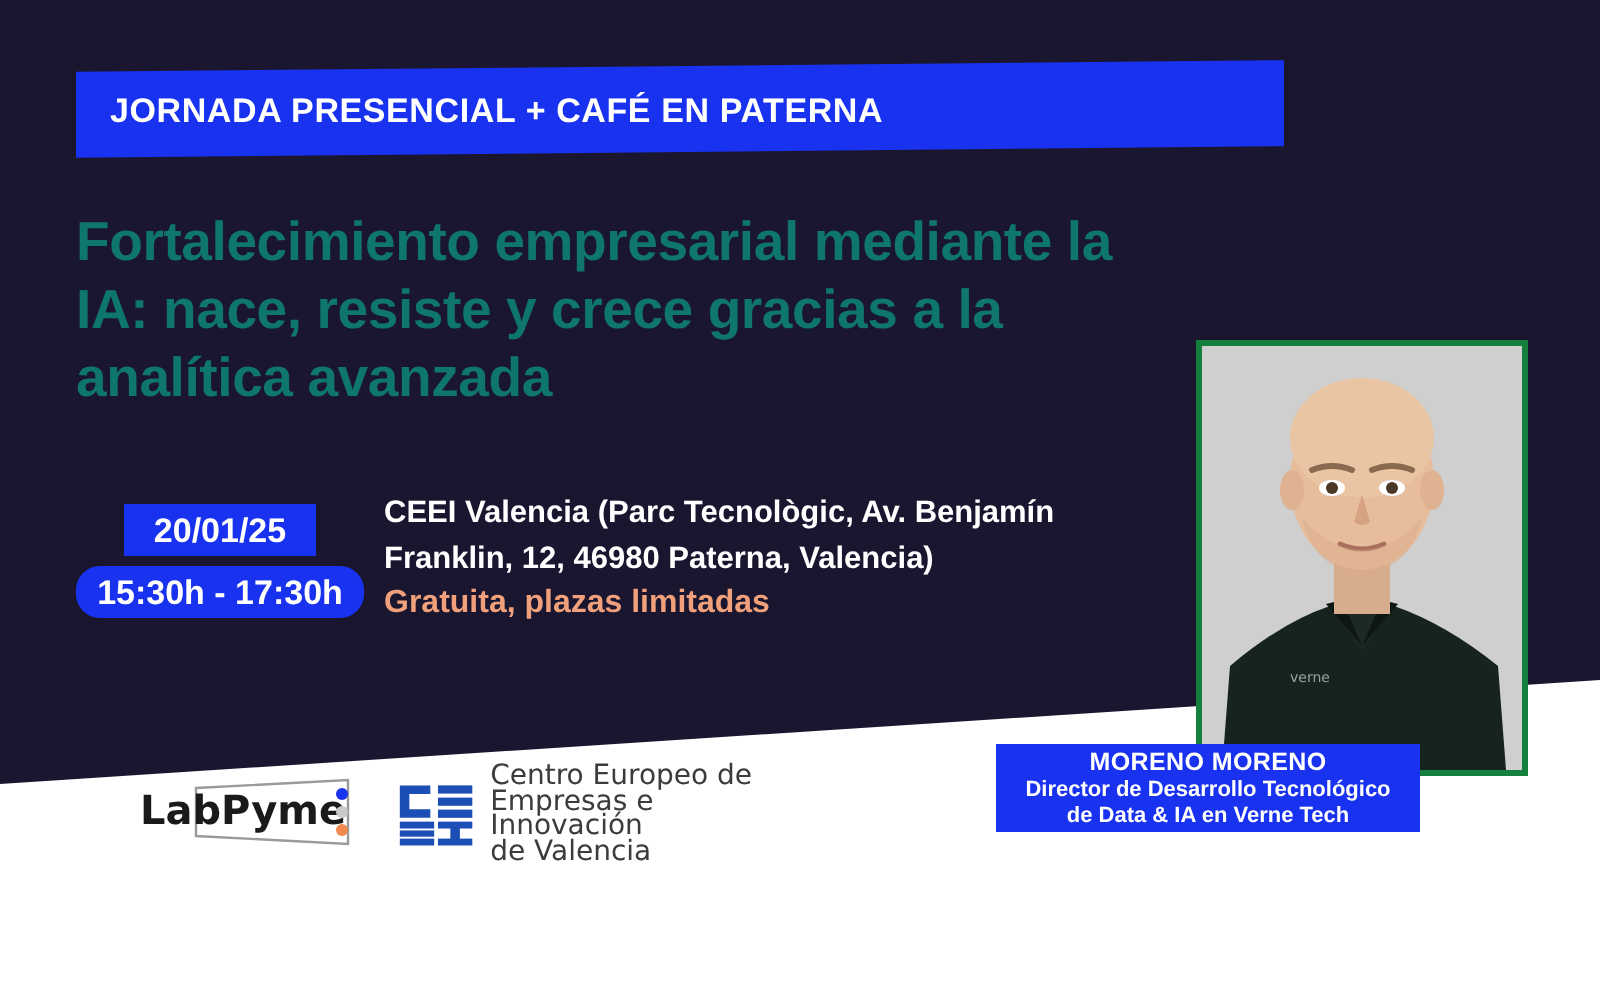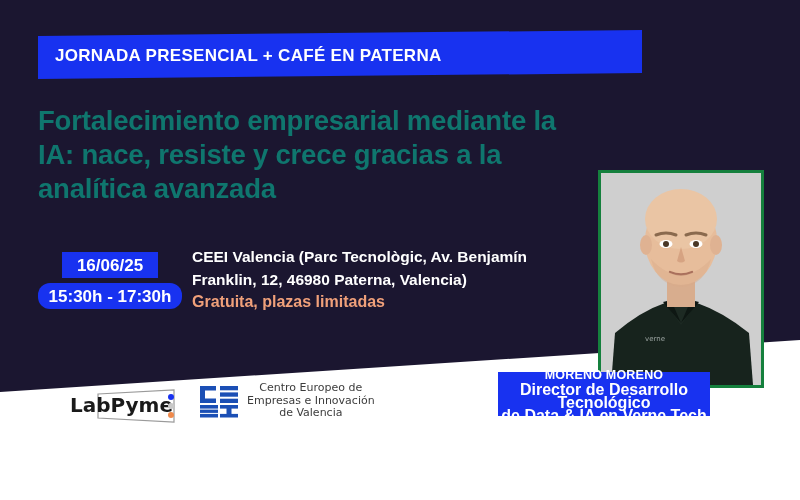--- a/index.html
+++ b/index.html
@@ -65,47 +65,47 @@
   .photo-svg{display:block;width:100%;height:100%;}
 
   
   .speaker-caption{
     position:absolute;left:498px;top:372px;width:212px;height:44px;
     background:#1832F0;color:#ffffff;text-align:center;
     display:flex;flex-direction:column;align-items:center;justify-content:center;
     padding-top:1px;box-sizing:border-box;
   }
   .speaker-name{font-weight:bold;font-size:12.5px;line-height:15px;letter-spacing:0.2px;}
-  .speaker-role{font-weight:bold;font-size:16px;line-height:13px;}
+  .speaker-role{font-weight:bold;font-size:11px;line-height:13px;}
 
   
   .partners{position:absolute;left:60px;top:380px;width:340px;height:52px;}
   .labpyme{position:absolute;left:10px;top:6px;width:118px;height:40px;}
   .ceei{position:absolute;left:138px;top:2px;display:flex;align-items:center;gap:7px;}
   .ceei-mark{width:42px;height:34px;}
-  .ceei-text{color:#3c3c3c;font-size:11px;line-height:12.5px;font-family:"DejaVu Sans",sans-serif;text-align:center;}
+  .ceei-text{color:#3c3c3c;font-size:14px;line-height:12.5px;font-family:"DejaVu Sans",sans-serif;}
 
   
   .footer{position:absolute;left:0;top:440px;width:800px;height:60px;background:#ffffff;}
 </style>
 </head>
 <body>
 
 <div id="poster">
 
   <div class="dark-bg"></div>
 
   <div class="ribbon">
     <span class="ribbon-text">JORNADA PRESENCIAL + CAFÉ EN PATERNA</span>
   </div>
 
   <div class="title">Fortalecimiento empresarial mediante la IA: nace, resiste y crece gracias a la analítica avanzada</div>
 
   <div class="badge badge-date">
-    <span>16/06/25</span>
+    <span>20/01/25</span>
   </div>
 
   <div class="badge badge-time">
     <span>15:30h - 17:30h</span>
   </div>
 
   <div class="venue">CEEI Valencia (Parc Tecnològic, Av. Benjamín Franklin, 12, 46980 Paterna, Valencia)</div>
   <div class="venue-free">Gratuita, plazas limitadas</div>
 
   <div class="photo-frame">

